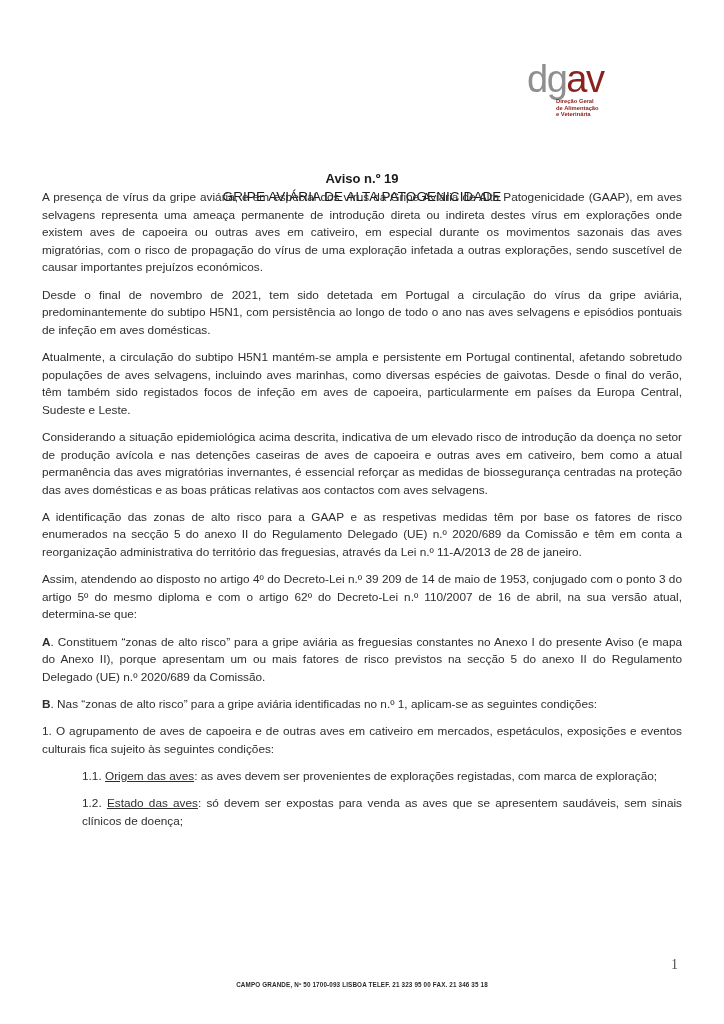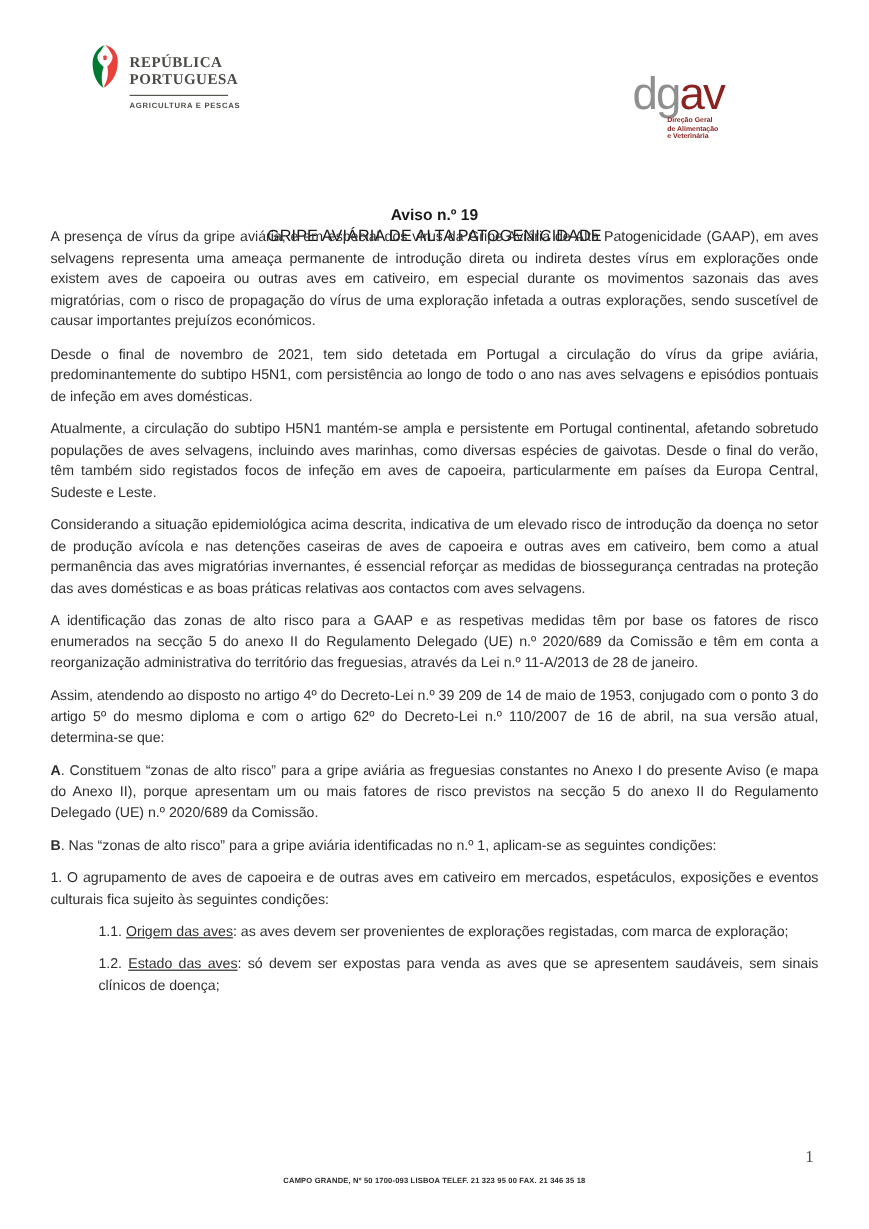--- a/index.html
+++ b/index.html
@@ -45,37 +45,20 @@
 
   
   .footer-address { position:absolute; top:981px; left:0; right:0; text-align:center; font-size:6.3px; font-weight:bold; letter-spacing:0.15px; color:#2a2a2a; }
   .page-number { position:absolute; top:957px; left:671px; font-family:"Liberation Serif", serif; font-size:14px; color:#4f4f4f; }
 </style>
 </head>
 <body>
 
 <div class="page">
 
-  <div class="gov-logo">
-    <span class="gov-emblem">
-      <svg width="23" height="37" viewBox="0 0 23 37" aria-hidden="true">
-        <path d="M11.5 0.5 C4.5 3 0.8 9.5 1.2 17.5 C1.6 25.5 5 32.5 10 36.2 C8.2 30 8.4 24 10.4 18.6 C6.8 16.4 5.6 11.2 7.6 6.6 C8.8 4 10 1.8 11.5 0.5 Z" fill="#007a33"></path>
-        <path d="M11.5 0.5 C18.5 2 22.4 7.6 22.2 14.8 C22 24.6 17 32.8 10 36.2 C13.6 30.4 14.8 24.2 13.4 18.4 C17.6 15.2 18 8.4 14.6 4 C13.6 2.6 12.6 1.4 11.5 0.5 Z" fill="#e8413c"></path>
-        <circle cx="11.5" cy="11" r="5.6" fill="none" stroke="#ffffff" stroke-width="1.4"></circle>
-        <circle cx="11.5" cy="11" r="2.7" fill="#ffffff"></circle>
-        <rect x="10.1" y="9.2" width="2.8" height="3.8" rx="0.6" fill="#e8413c"></rect>
-      </svg>
-    </span>
-    <span class="gov-textcol">
-      <span class="gov-line" style="display:block">REPÚBLICA</span>
-      <span class="gov-line" style="display:block">PORTUGUESA</span>
-      <span class="gov-rule" style="display:block"></span>
-      <span class="gov-dept" style="display:block">AGRICULTURA E PESCAS</span>
-    </span>
-  </div>
 
   <div class="dgav-logo">
     <div class="dgav-word">
       <span class="dgav-gray">dg</span><span class="dgav-red">av</span>
     </div>
     <div class="dgav-sub">
       <span style="display:block">Direção Geral</span>
       <span style="display:block">de Alimentação</span>
       <span style="display:block">e Veterinária</span>
     </div>

